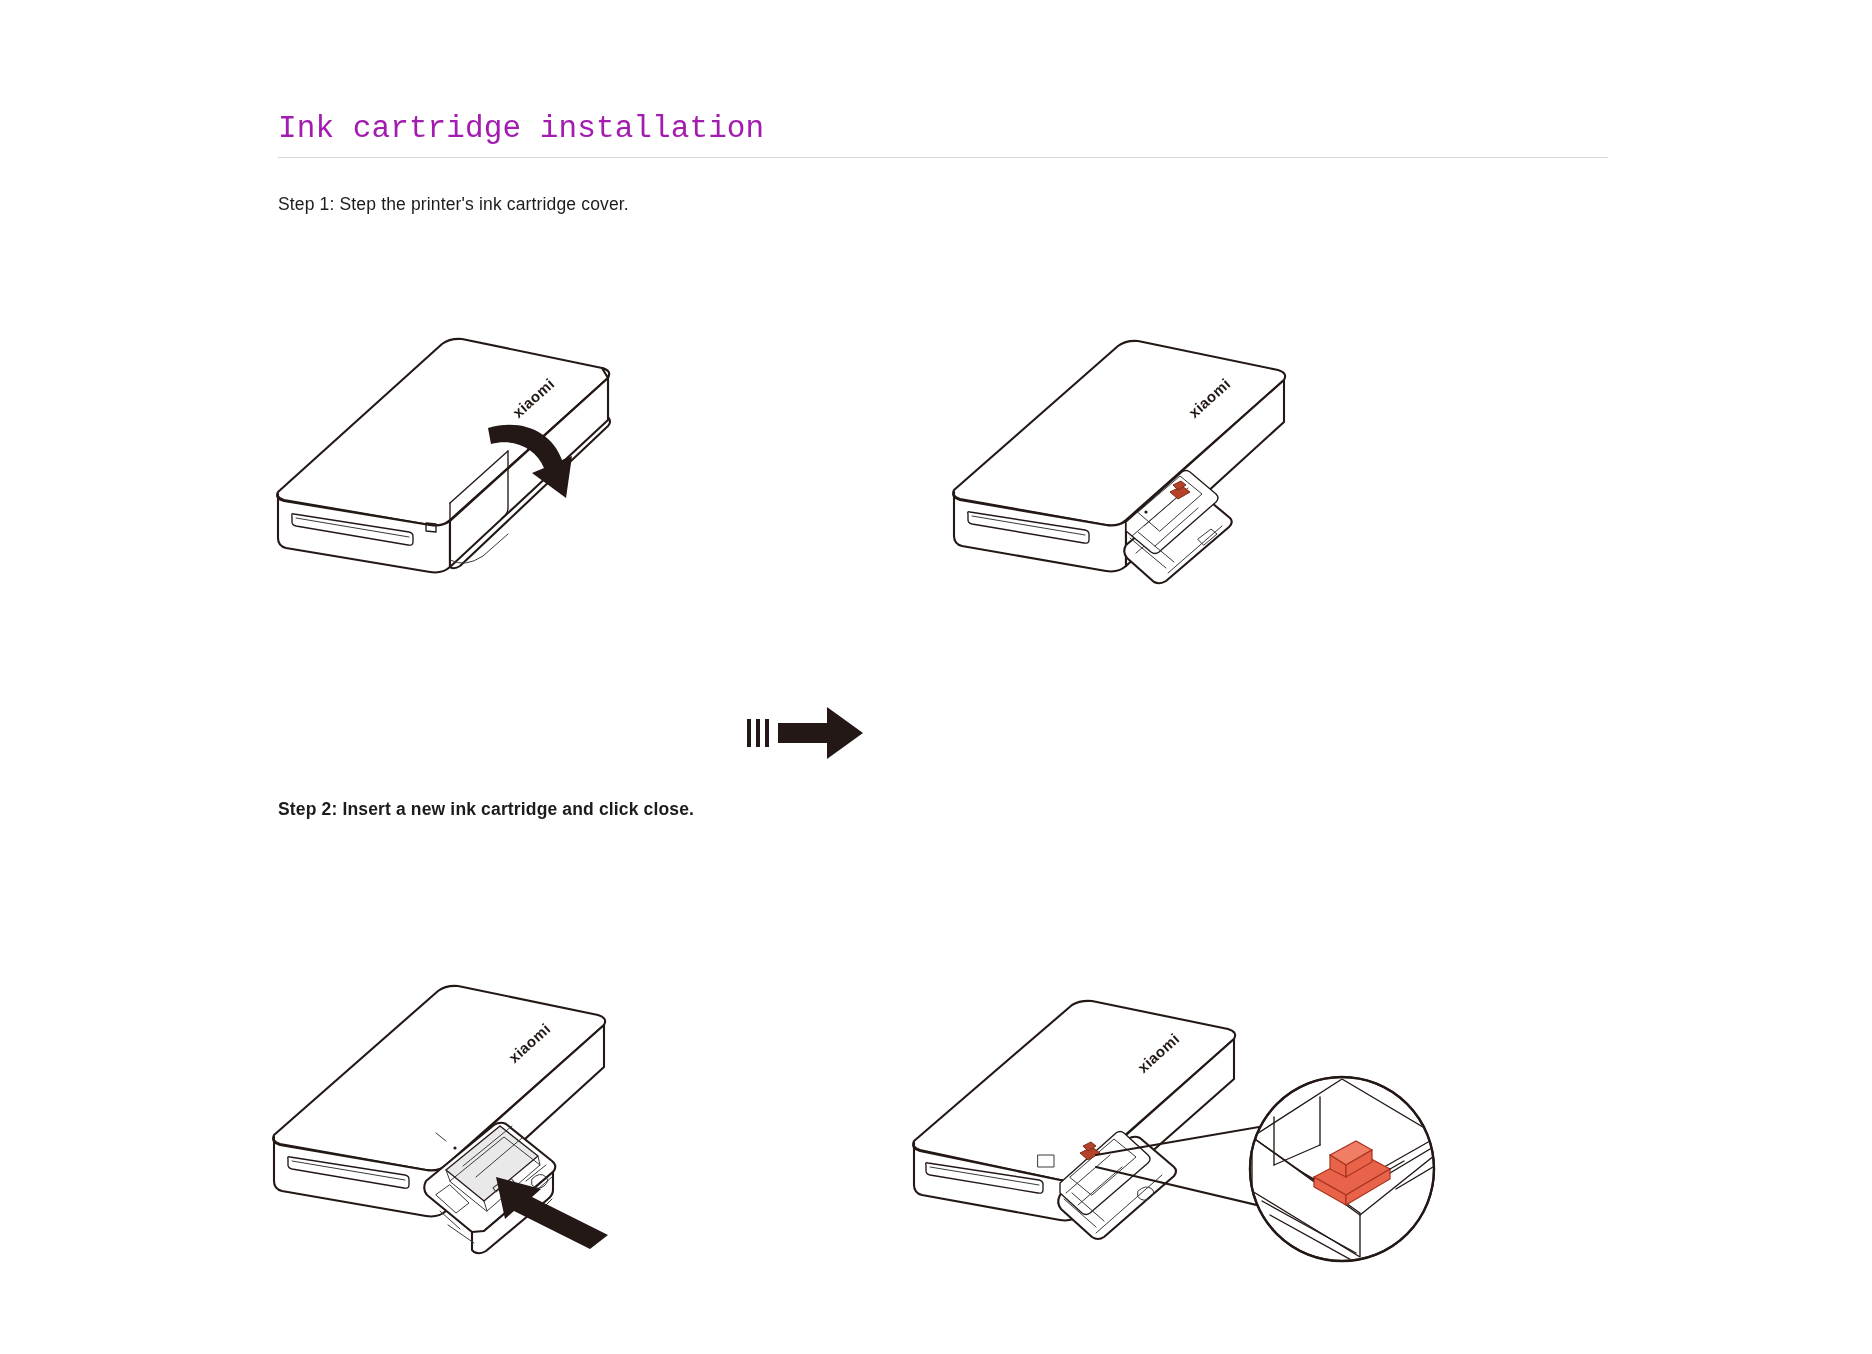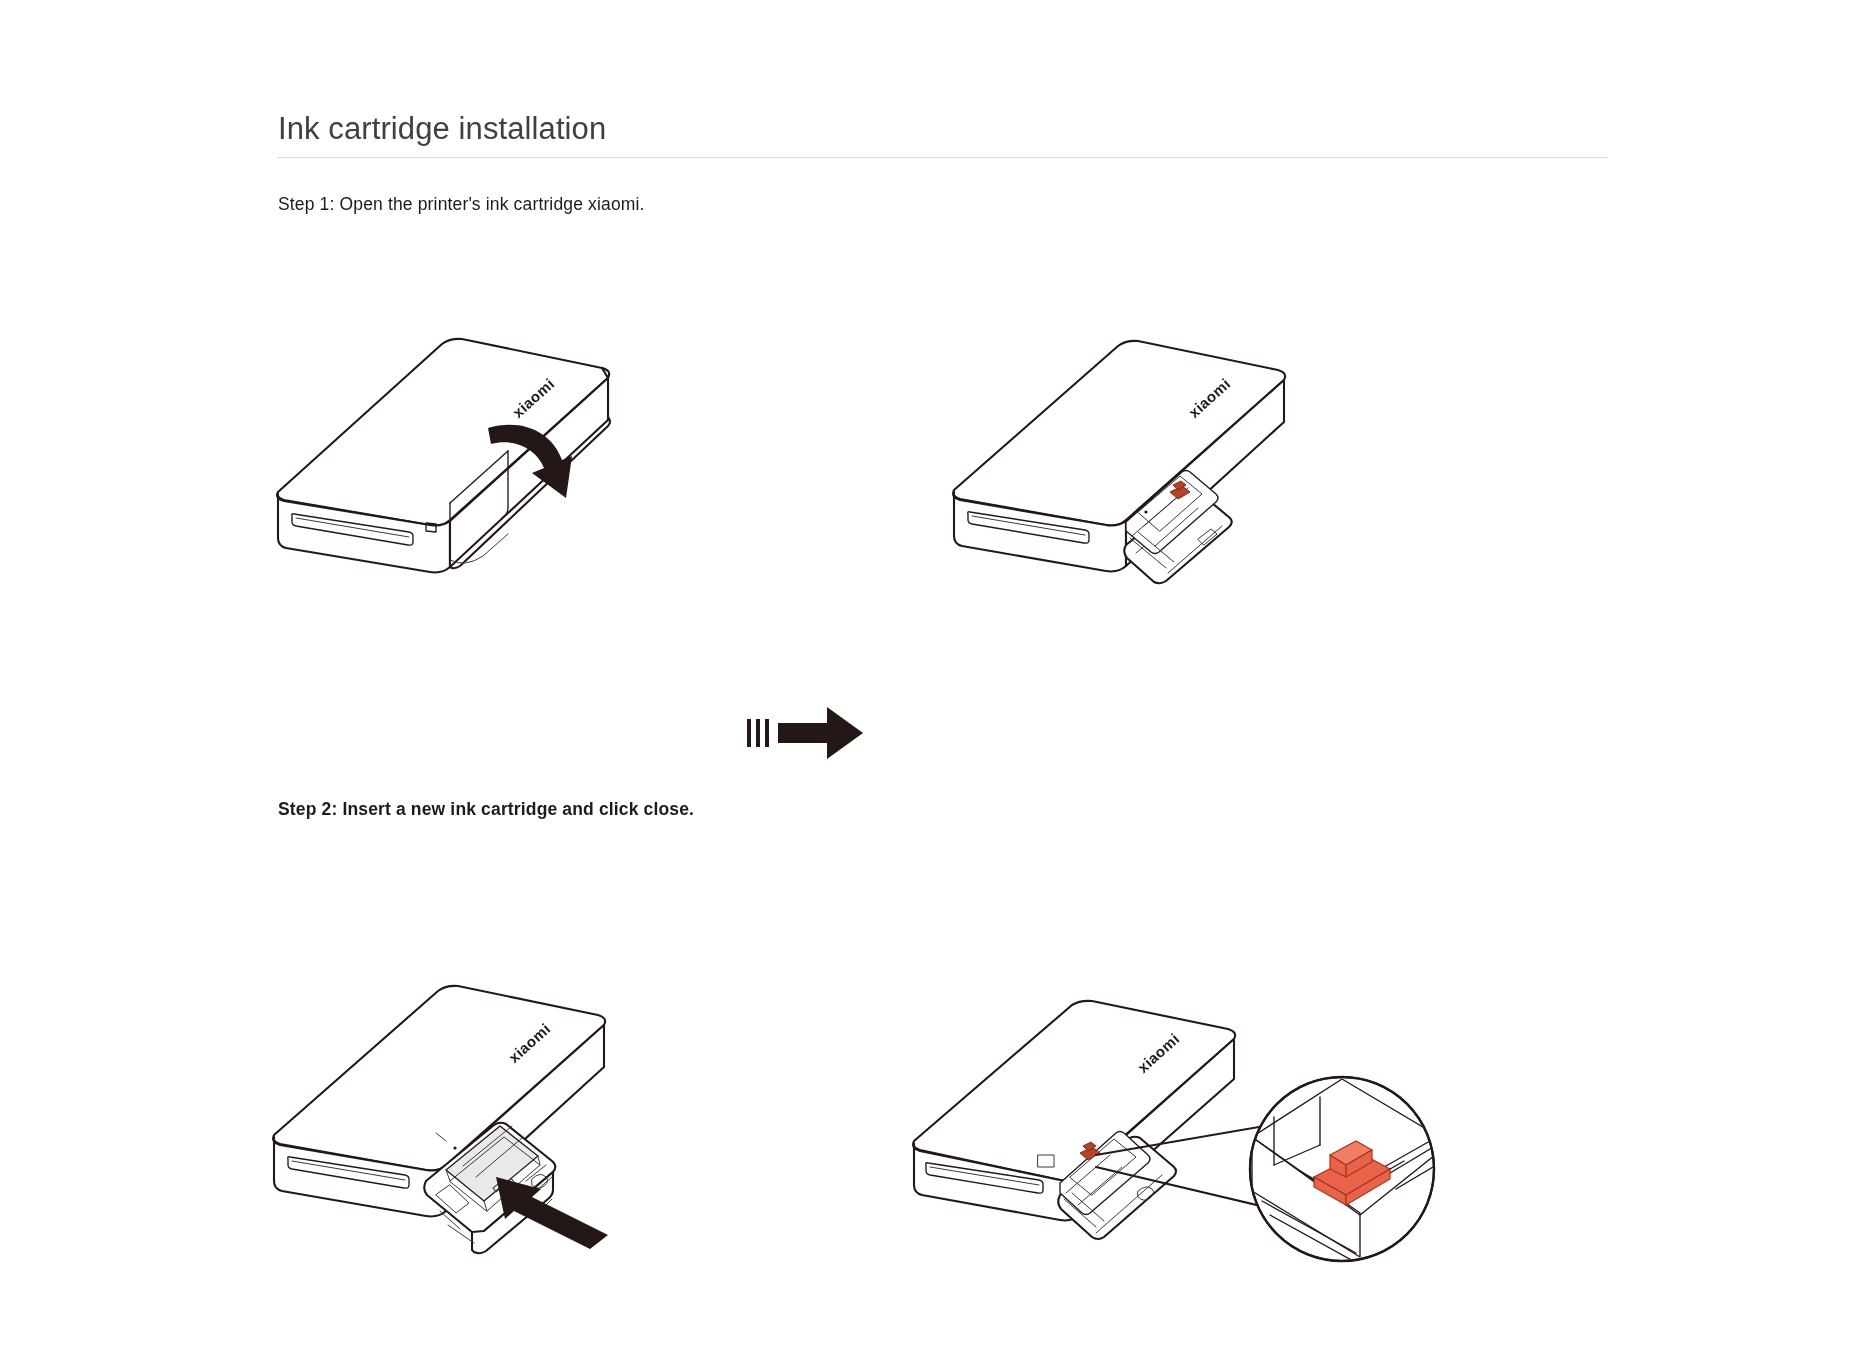--- a/index.html
+++ b/index.html
@@ -23,22 +23,23 @@
   }
 
   
   .page-title {
     position: absolute;
     left: 278px;
     top: 90px;
     font-size: 31px;
     font-weight: 400;
     letter-spacing: 0.1px;
-    color: #404040;
+    color: #a21caf;
     white-space: nowrap;
+    font-family: Liberation Mono, monospace;
   }
 
   .title-rule {
     position: absolute;
     left: 278px;
     top: 157px;
     width: 1330px;
     height: 1px;
     background: #d8d8d8;
   }
@@ -137,21 +138,21 @@
 </style>
 </head>
 <body>
 
 <div class="page">
 
   <h1 class="page-title">Ink cartridge installation</h1>
 
   <div class="title-rule"></div>
 
-  <div class="step-caption step-1-caption">Step 1: Open the printer's ink cartridge xiaomi.</div>
+  <div class="step-caption step-1-caption">Step 1: Step the printer's ink cartridge cover.</div>
 
   <div class="figure-row row-step-1">
 
     <div class="fig fig-1a">
       <svg width="400" height="280" viewBox="0 0 400 280">
 
         <path class="face" d="M28 172 L192 24 Q200 18 212 19 L352 48 Q362 51 358 58 L200 200 Q192 207 180 205 L34 180 Q25 177 28 172 Z"></path>
 
         <path class="face" d="M28 174 L28 218 Q28 226 36 228 L180 252 Q192 254 200 247 L200 201 Q192 207 180 205 L34 181 Q25 178 28 174 Z"></path>
 

